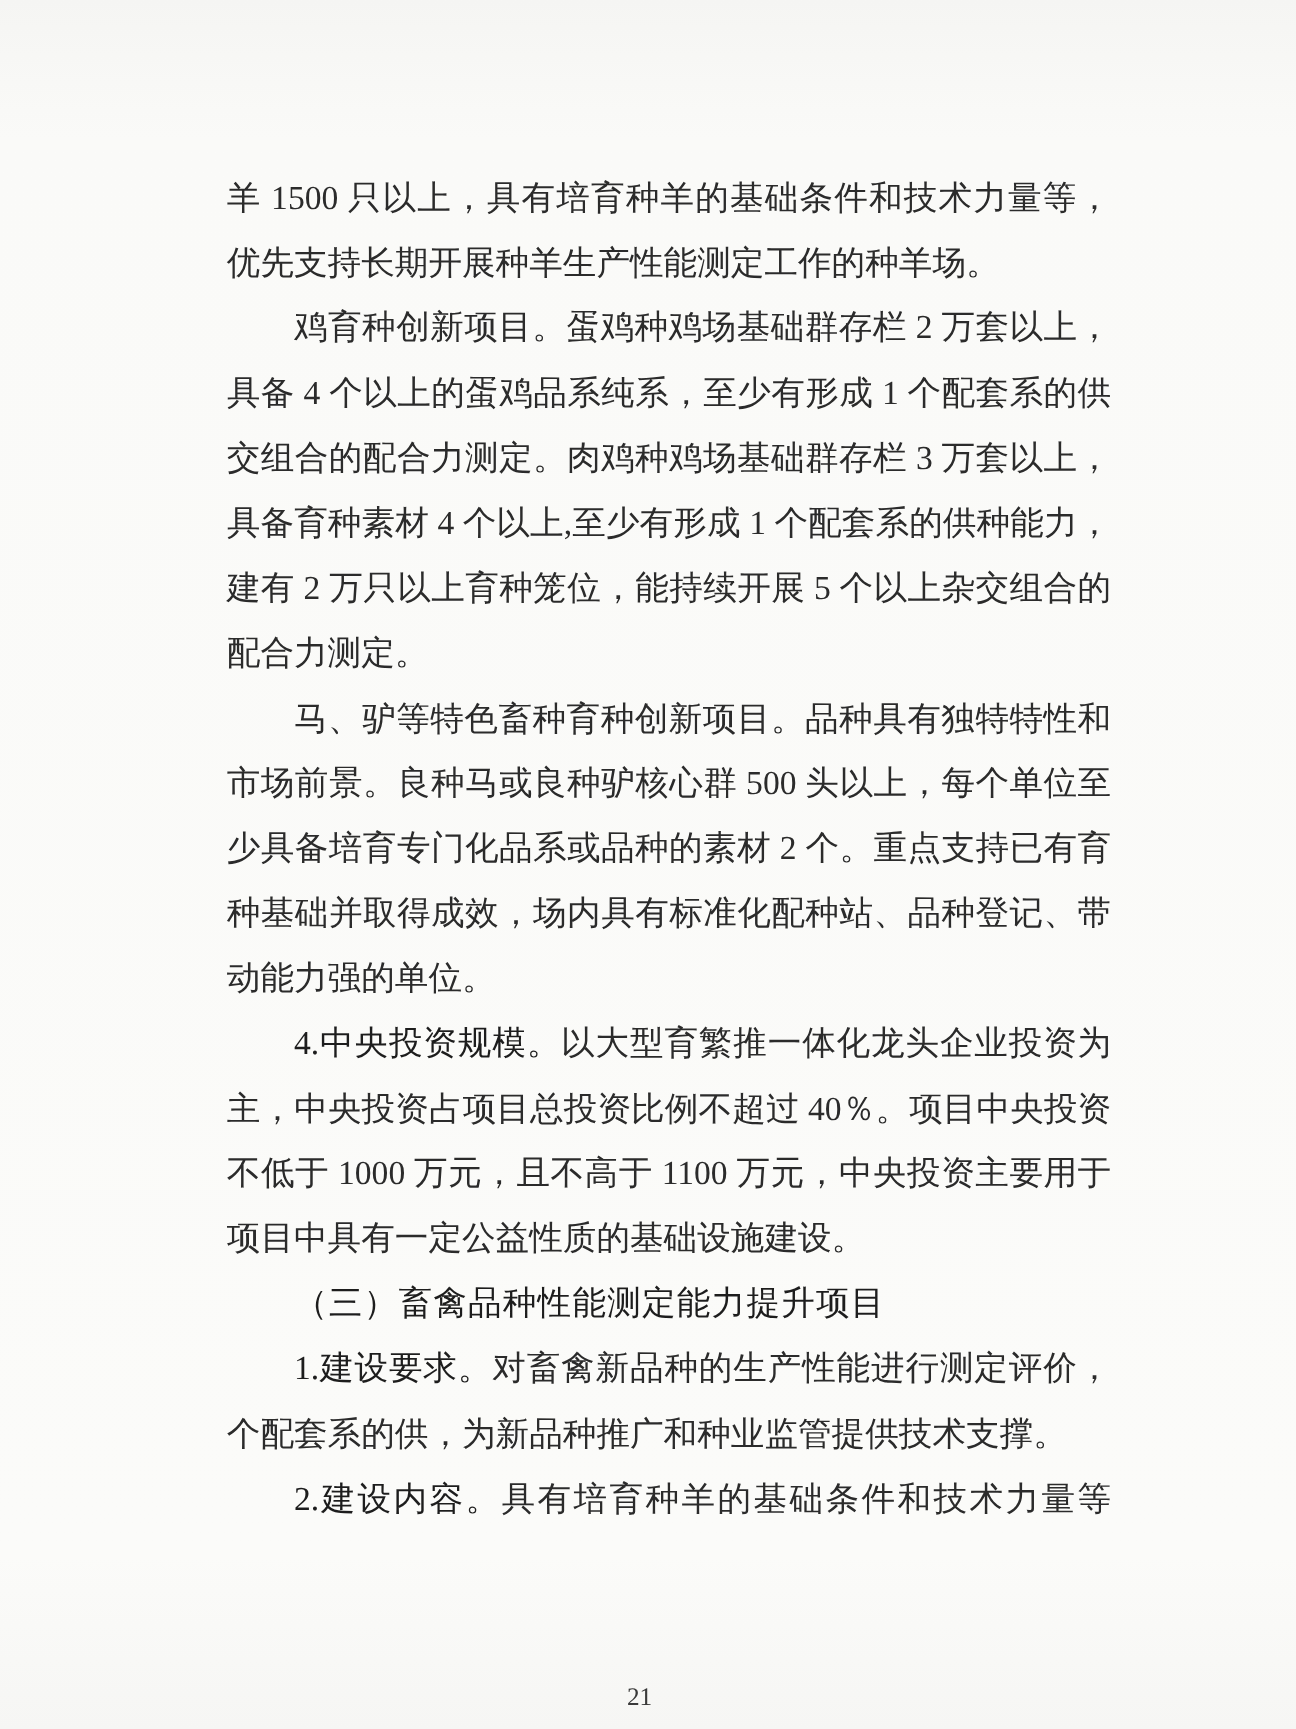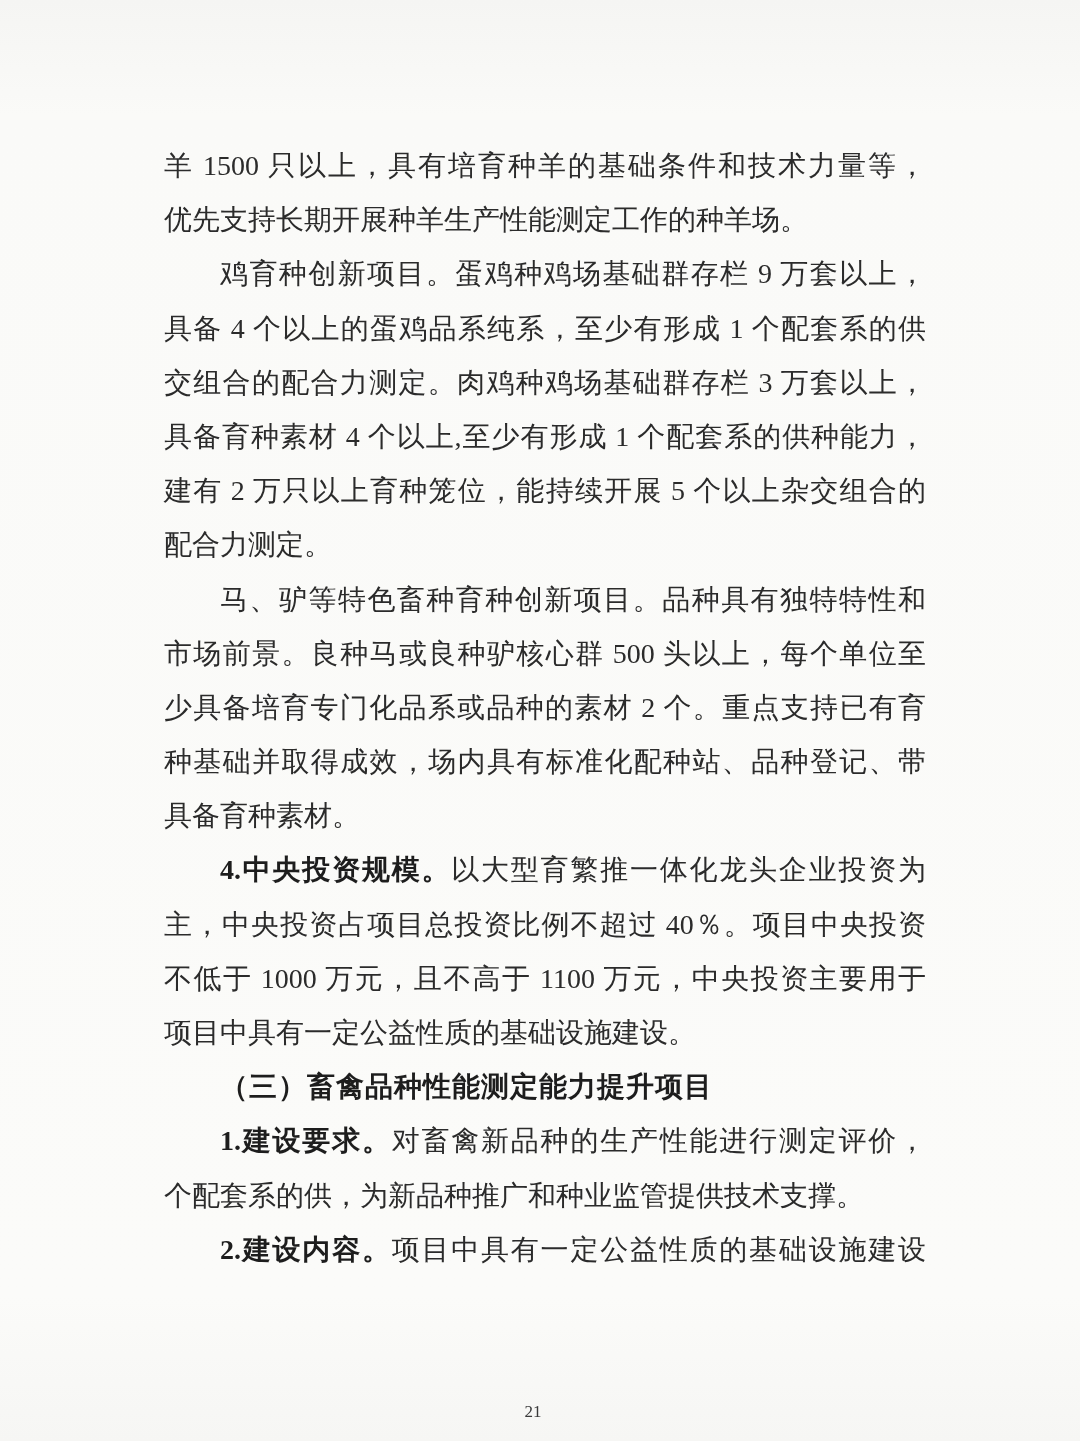--- a/index.html
+++ b/index.html
@@ -35,67 +35,68 @@
   
   .j {
     text-align: justify;
     text-align-last: justify;
   }
   
   .i {
     text-indent: 2em;
   }
   .b {
-    font-weight: bold;
+    font-weight: normal;
     color: #1d1d1d;
+    margin-left: 25px;
   }
   .heading .b {
     letter-spacing: 1px;
     text-align: center;
   }
   .page-number {
     position: absolute;
     top: 1402px;
     left: 0;
     width: 1066px; 
     text-align: center;
-    font-size: 17px;
+    font-size: 21px;
     color: #3a3a3a;
   }
 </style>
 </head>
 <body>
 
 <div class="page">
   <div class="doc">
 
     <div class="line j"><span class="b"></span><span>羊 1500 只以上，具有培育种羊的基础条件和技术力量等，</span></div>
     <div class="line"><span class="b"></span><span>优先支持长期开展种羊生产性能测定工作的种羊场。</span></div>
 
-    <div class="line i j"><span class="b"></span><span>鸡育种创新项目。蛋鸡种鸡场基础群存栏 9 万套以上，</span></div>
+    <div class="line i j"><span class="b"></span><span>鸡育种创新项目。蛋鸡种鸡场基础群存栏 2 万套以上，</span></div>
     <div class="line j"><span class="b"></span><span>具备 4 个以上的蛋鸡品系纯系，至少有形成 1 个配套系的供</span></div>
     <div class="line j"><span class="b"></span><span>交组合的配合力测定。肉鸡种鸡场基础群存栏 3 万套以上，</span></div>
     <div class="line j"><span class="b"></span><span>具备育种素材 4 个以上,至少有形成 1 个配套系的供种能力，</span></div>
     <div class="line j"><span class="b"></span><span>建有 2 万只以上育种笼位，能持续开展 5 个以上杂交组合的</span></div>
     <div class="line"><span class="b"></span><span>配合力测定。</span></div>
 
     <div class="line i j"><span class="b"></span><span>马、驴等特色畜种育种创新项目。品种具有独特特性和</span></div>
     <div class="line j"><span class="b"></span><span>市场前景。良种马或良种驴核心群 500 头以上，每个单位至</span></div>
     <div class="line j"><span class="b"></span><span>少具备培育专门化品系或品种的素材 2 个。重点支持已有育</span></div>
     <div class="line j"><span class="b"></span><span>种基础并取得成效，场内具有标准化配种站、品种登记、带</span></div>
-    <div class="line"><span class="b"></span><span>具备育种素材。</span></div>
+    <div class="line"><span class="b"></span><span>动能力强的单位。</span></div>
 
     <div class="line i j"><span class="b">4.中央投资规模。</span><span>以大型育繁推一体化龙头企业投资为</span></div>
     <div class="line j"><span class="b"></span><span>主，中央投资占项目总投资比例不超过 40％。项目中央投资</span></div>
     <div class="line j"><span class="b"></span><span>不低于 1000 万元，且不高于 1100 万元，中央投资主要用于</span></div>
     <div class="line"><span class="b"></span><span>项目中具有一定公益性质的基础设施建设。</span></div>
 
     <div class="line i heading"><span class="b">（三）畜禽品种性能测定能力提升项目</span><span></span></div>
 
     <div class="line i j"><span class="b">1.建设要求。</span><span>对畜禽新品种的生产性能进行测定评价，</span></div>
     <div class="line"><span class="b"></span><span>个配套系的供，为新品种推广和种业监管提供技术支撑。</span></div>
 
-    <div class="line i j"><span class="b">2.建设内容。</span><span>项目中具有一定公益性质的基础设施建设</span></div>
+    <div class="line i j"><span class="b">2.建设内容。</span><span>具有培育种羊的基础条件和技术力量等</span></div>
 
   </div>
 
   <div class="page-number">21</div>
 </div>
 
 </body></html>

